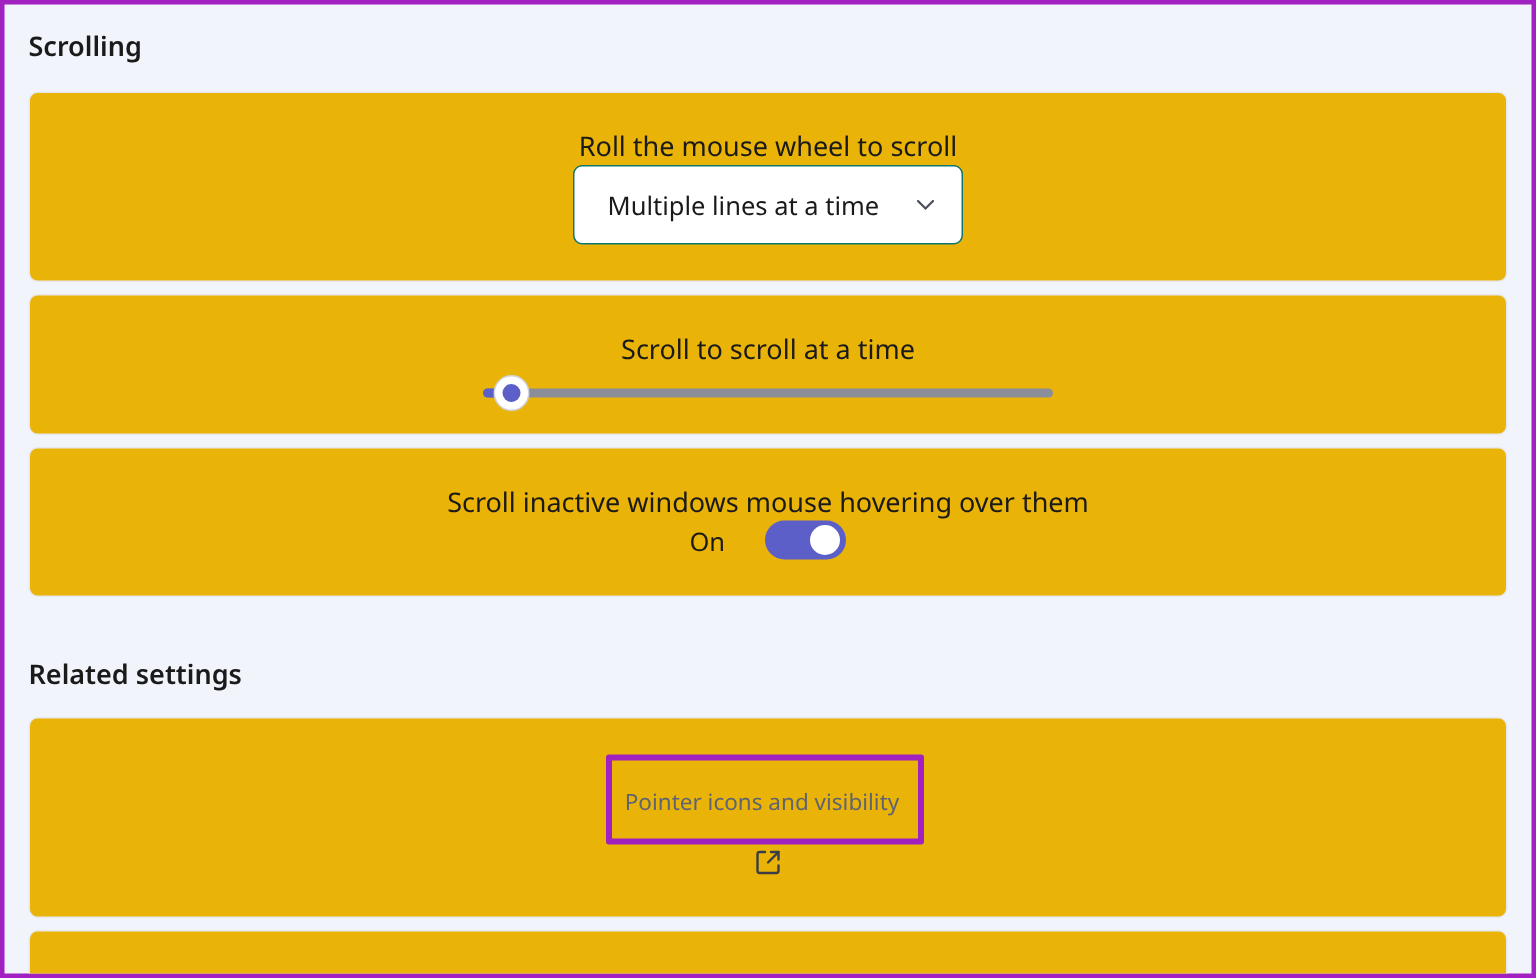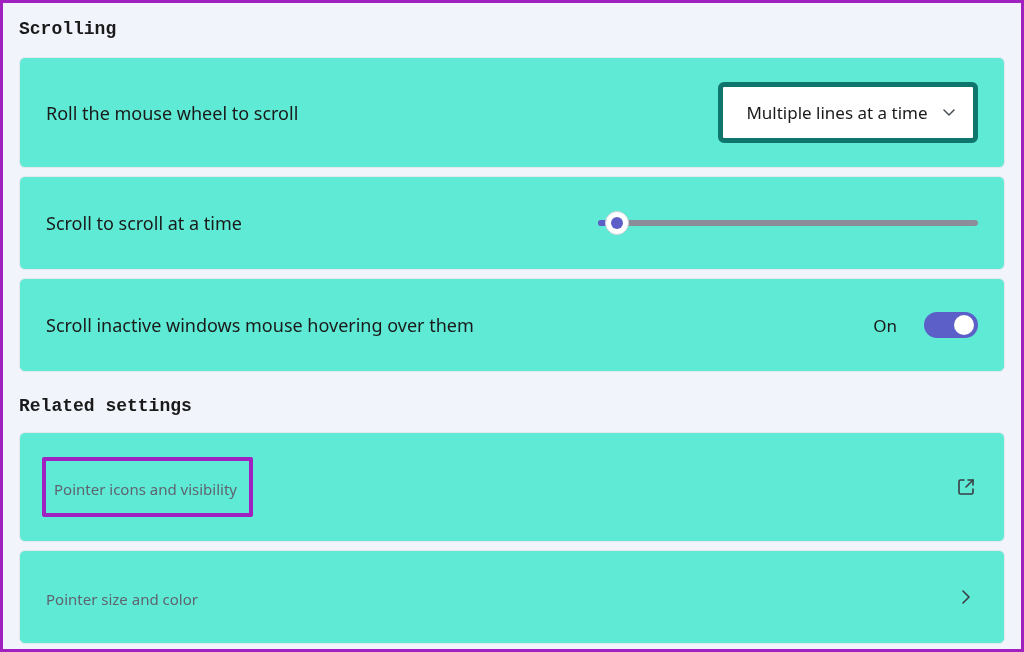--- a/index.html
+++ b/index.html
@@ -17,38 +17,38 @@
   padding: 16px;
   overflow: hidden;
 }
 
 .section-title {
   font-size: 18px;
   font-weight: 600;
   color: #1a1a1a;
   margin-bottom: 18px;
   margin-top: 0;
-  font-family: Liberation Mono, monospace;
 }
 
 .section-title.related {
-  margin-top: 24px;
+  margin-top: 40px;
   margin-bottom: 16px;
 }
 
 .card {
-  background: #5eead4;
+  background: #eab308;
   border: 1px solid #e6e8ee;
   border-radius: 6px;
   padding: 24px 26px;
   display: flex;
   align-items: center;
   justify-content: space-between;
   margin-bottom: 8px;
   min-height: 94px;
+  flex-direction: column;
 }
 
 .card-label {
   font-size: 18px;
   color: #1a1a1a;
   font-weight: 400;
 }
 
 .card-subtitle {
   font-size: 15px;
@@ -57,30 +57,30 @@
   text-align: center;
 }
 
 .card-text-block {
   display: flex;
   flex-direction: column;
 }
 
 
 .dropdown {
-  border: 5px solid #0f766e;
+  border: 1px solid #0f766e;
   border-radius: 6px;
   background: #fff;
   padding: 14px 44px 14px 22px;
   font-size: 17px;
   color: #1a1a1a;
   position: relative;
   cursor: pointer;
   min-width: 260px;
-  text-align: center;
+  text-align: left;
 }
 
 .dropdown .chev {
   position: absolute;
   right: 18px;
   top: 50%;
   transform: translateY(-50%);
   width: 12px;
   height: 12px;
   display: flex;

